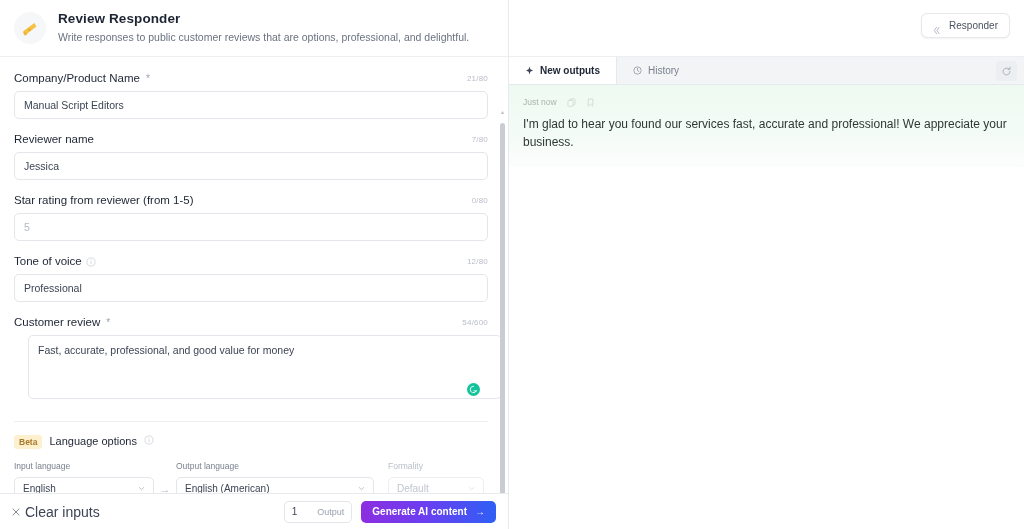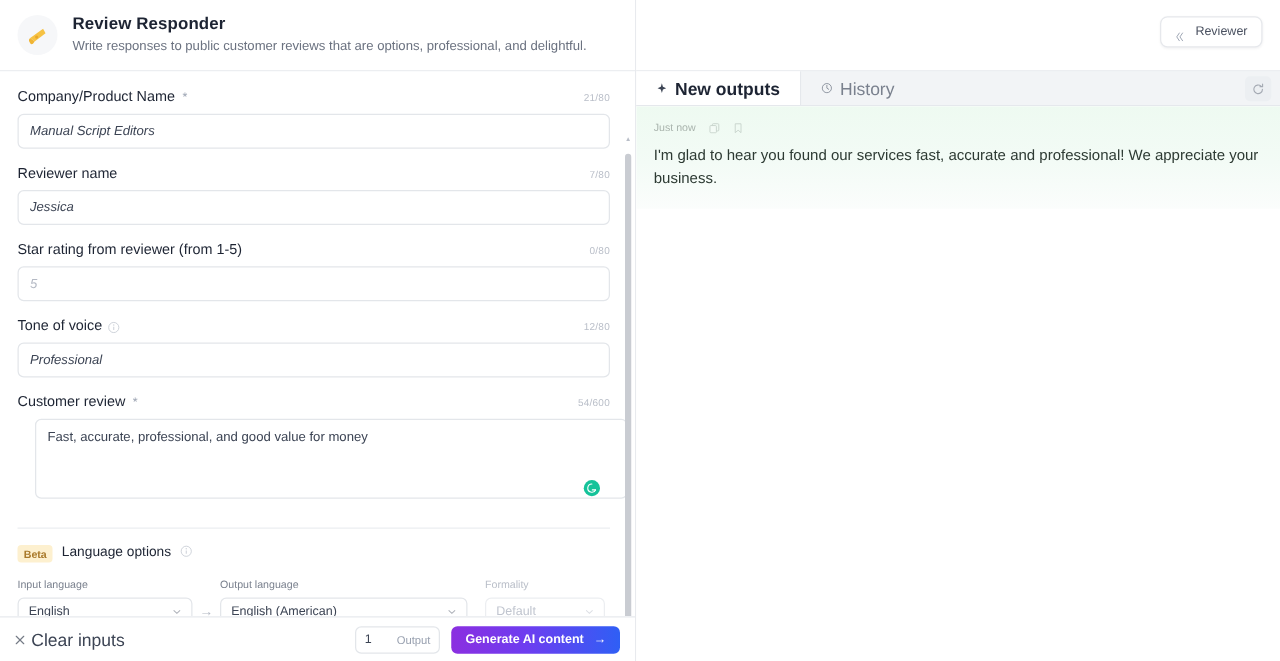--- a/index.html
+++ b/index.html
@@ -68,21 +68,20 @@
   .info-icon svg { display: block; }
 
   .text-input {
     width: 100%; height: 25px;
     border: 1px solid #e3e6ea; border-radius: 5px;
     background: #fff;
     font-size: 10.5px; color: #3c4454;
     padding: 13px 9px;
     font-family: "Liberation Sans", sans-serif;
     outline: none;
-    font-style: italic;
   }
   .text-input::placeholder { color: #b4b9c4; }
 
   .textarea-wrap { position: relative; }
   .textarea {
     width: 100%; height: 64px;
     border: 1px solid #e3e6ea; border-radius: 5px;
     background: #fff;
     font-size: 10.5px; color: #3c4454;
     padding: 7px 9px; resize: none;
@@ -198,21 +197,21 @@
     height: 29px; flex: 0 0 29px;
     background: #f2f4f6;
     display: flex; align-items: stretch;
     border-bottom: 1px solid #e5e8ec;
     border-top: 1px solid #eceef1;
     position: relative;
   }
   .tab {
     display: flex; align-items: center; gap: 6px;
     padding: 0 16px;
-    font-size: 14px; color: #7a818e;
+    font-size: 10px; color: #7a818e;
     cursor: pointer;
   }
   .tab.active {
     background: #fff; color: #1d2433; font-weight: bold;
     border-right: 1px solid #e5e8ec;
   }
   .tab-icon { width: 9px; height: 9px; flex: 0 0 9px; }
   .tab-icon svg { display: block; }
   .refresh-btn {
     position: absolute; right: 7px; top: 4px;
@@ -472,16 +471,16 @@
     </div>
   </div>
 
   <div style="position:absolute; right:14px; top:13px; height:25px; border:1px solid #e6e8ec; border-radius:6px; background:#fff; display:flex; align-items:center; gap:7px; padding:0 11px; box-shadow:0 1px 2px rgba(20,25,40,.05); cursor:pointer;">
     <span style="width:9px;height:9px;display:block;">
       <svg width="9" height="9" viewBox="0 0 14 14">
         <path d="M5.4 2.2 L2.2 7 L5.4 11.8" fill="none" stroke="#9aa2b1" stroke-width="1.2" stroke-linecap="round" stroke-linejoin="round"></path>
         <path d="M9.4 2.2 L6.2 7 L9.4 11.8" fill="none" stroke="#9aa2b1" stroke-width="1.2" stroke-linecap="round" stroke-linejoin="round"></path>
       </svg>
     </span>
-    <span style="font-size:10px; color:#4a5160;">Reviewer</span>
+    <span style="font-size:10px; color:#4a5160;">Responder</span>
   </div>
 
 </div>
 
 </body></html>

